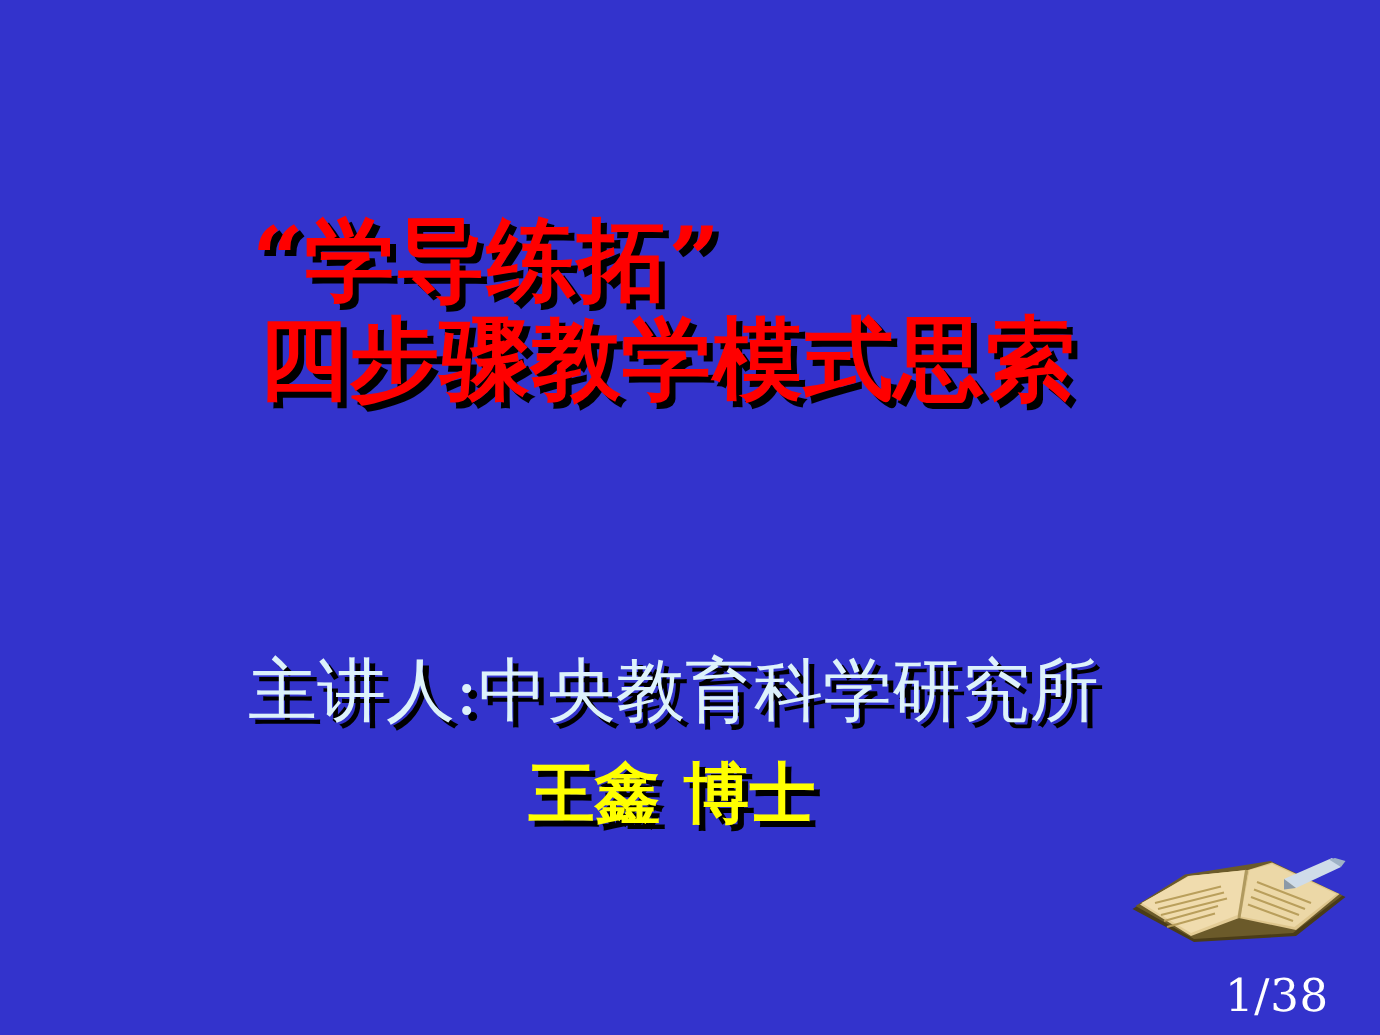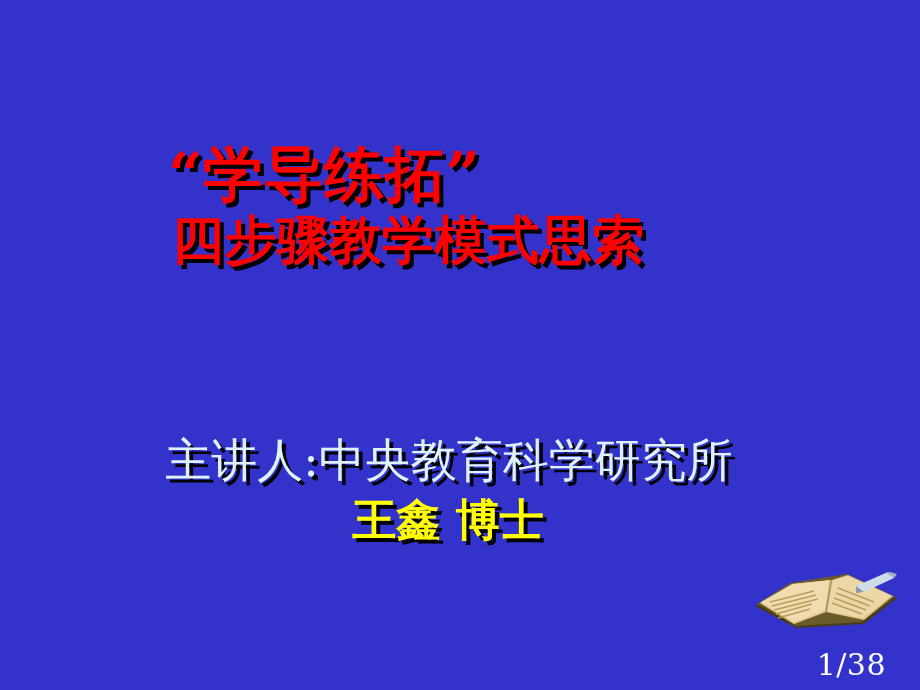--- a/index.html
+++ b/index.html
@@ -31,21 +31,21 @@
     text-shadow: 4px 4px 0 #000000;
     white-space: nowrap;
     letter-spacing: 0.01em;
   }
   .title-line-1 {
     font-size: 60px;
     line-height: 66px;
     padding-left: 168px;
   }
   .title-line-2 {
-    font-size: 52px;
+    font-size: 60px;
     line-height: 66px;
     padding-left: 172px;
   }
 
   
   .subtitle-block {
     position: absolute;
     left: 0;
     top: 432px;
     width: 920px;
@@ -62,21 +62,21 @@
   }
   .subtitle-line-2 {
     color: #ffff00;
     font-family: "DejaVu Serif", "Liberation Serif", serif;
     font-weight: bold;
     font-size: 44px;
     line-height: 56px;
     text-shadow: 4px 4px 0 #000000;
     white-space: nowrap;
     padding-right: 24px;
-    margin-top: 4px;
+    margin-top: 14px;
   }
 
   
   .book-art {
     position: absolute;
     left: 752px;
     top: 572px;
     width: 150px;
     height: 62px;
   }

